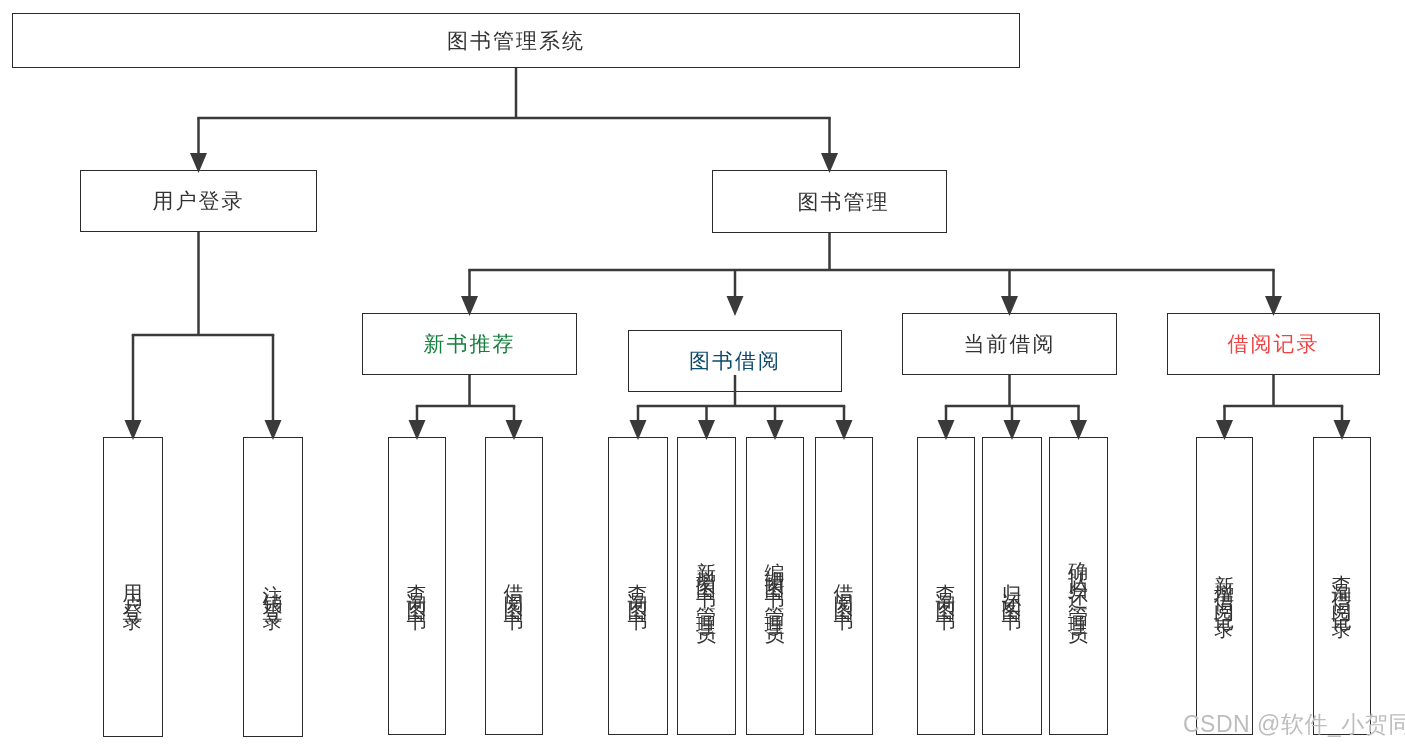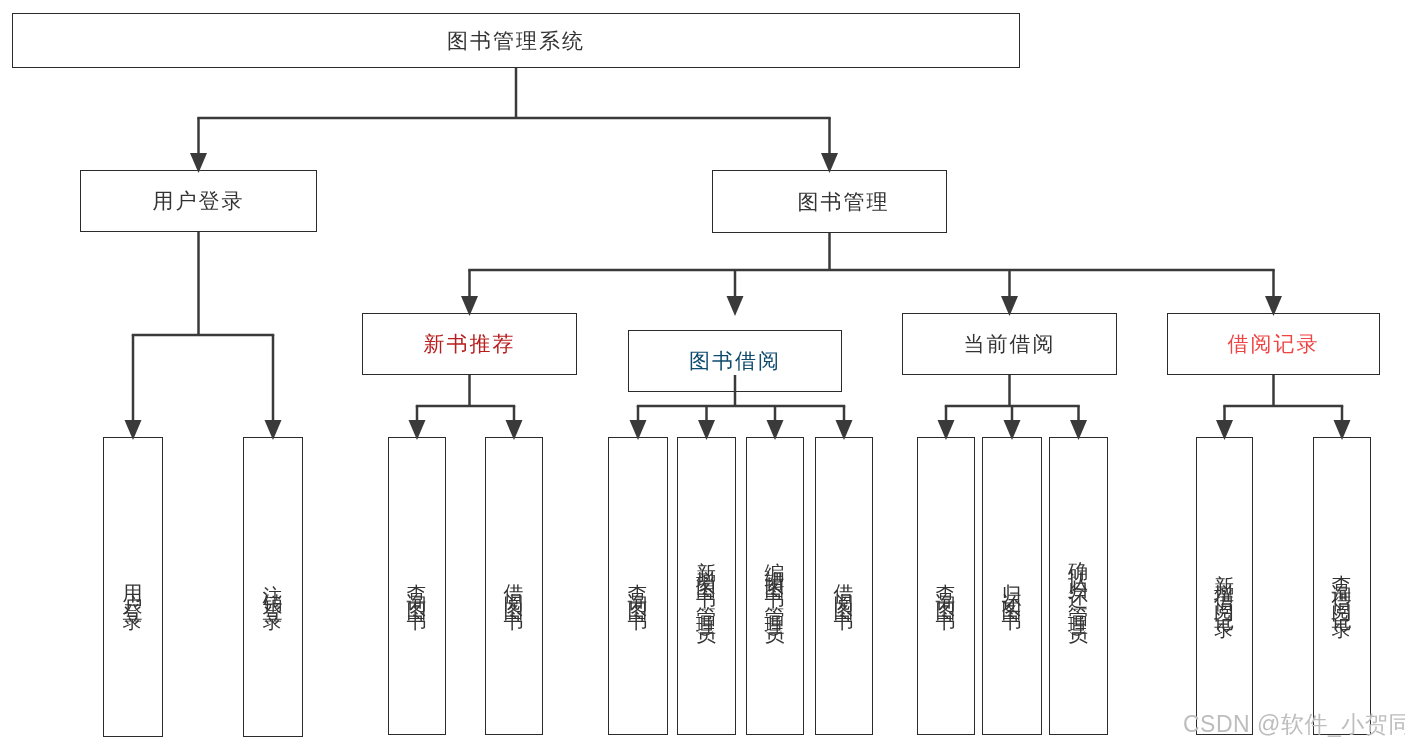--- a/index.html
+++ b/index.html
@@ -118,21 +118,21 @@
   <div id="watermark" style="color: rgb(189, 189, 189);">CSDN @软件_小贺同学</div>
 <div class="node horizontal" style="left: 12px; top: 13px; width: 1008px; height: 55px; border-color: rgb(43, 43, 43); color: rgb(51, 51, 51);">
       <span class="node-label">图书管理系统</span>
     </div>
     <div class="node horizontal" style="left: 80px; top: 170px; width: 237px; height: 62px; border-color: rgb(43, 43, 43); color: rgb(51, 51, 51);">
       <span class="node-label">用户登录</span>
     </div>
     <div class="node horizontal" style="left: 712px; top: 170px; width: 235px; height: 63px; border-color: rgb(43, 43, 43); color: rgb(51, 51, 51); padding-left: 28px;">
       <span class="node-label">图书管理</span>
     </div>
-    <div class="node horizontal" style="left: 362px; top: 313px; width: 215px; height: 62px; border-color: rgb(43, 43, 43); color: #b91c1c;">
+    <div class="node horizontal" style="left: 362px; top: 313px; width: 215px; height: 62px; border-color: rgb(43, 43, 43); color: #15803d;">
       <span class="node-label">新书推荐</span>
     </div>
     <div class="node horizontal" style="left: 628px; top: 313px; width: 214px; height: 62px; border-color: rgb(43, 43, 43); color: #0c4a6e; margin-top: 17px;">
       <span class="node-label">图书借阅</span>
     </div>
     <div class="node horizontal" style="left: 902px; top: 313px; width: 215px; height: 62px; border-color: rgb(43, 43, 43); color: rgb(51, 51, 51);">
       <span class="node-label">当前借阅</span>
     </div>
     <div class="node horizontal" style="left: 1167px; top: 313px; width: 213px; height: 62px; border-color: rgb(43, 43, 43); color: #ef4444;">
       <span class="node-label">借阅记录</span>

